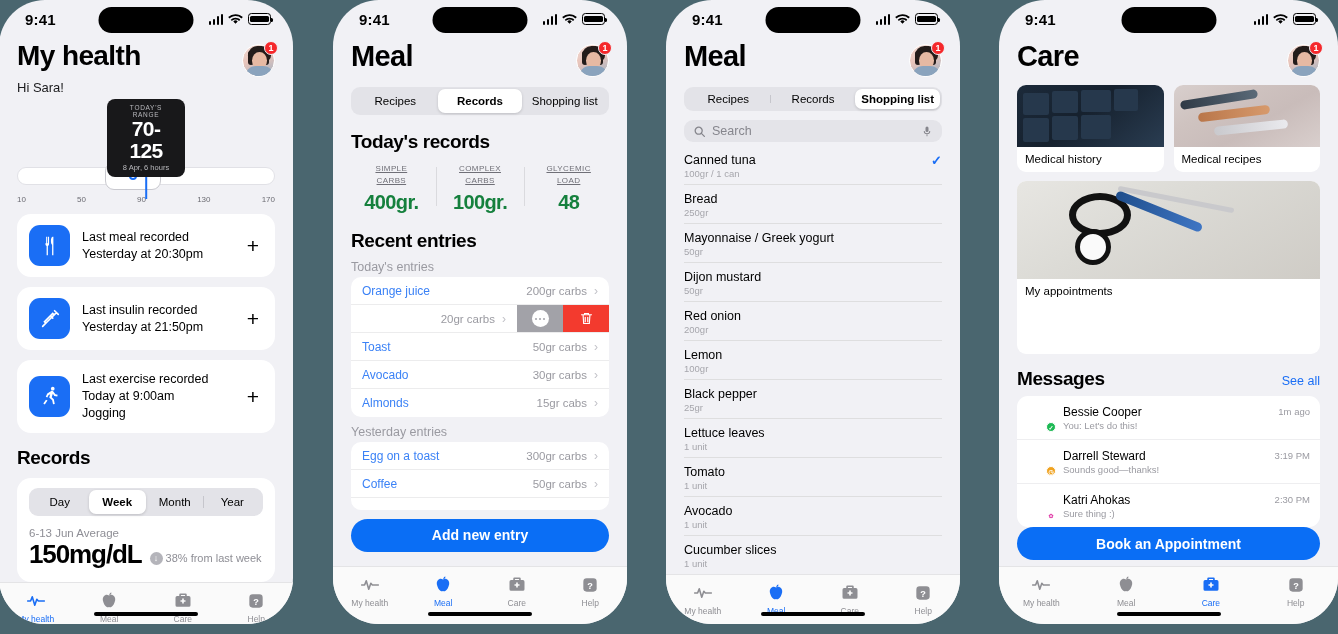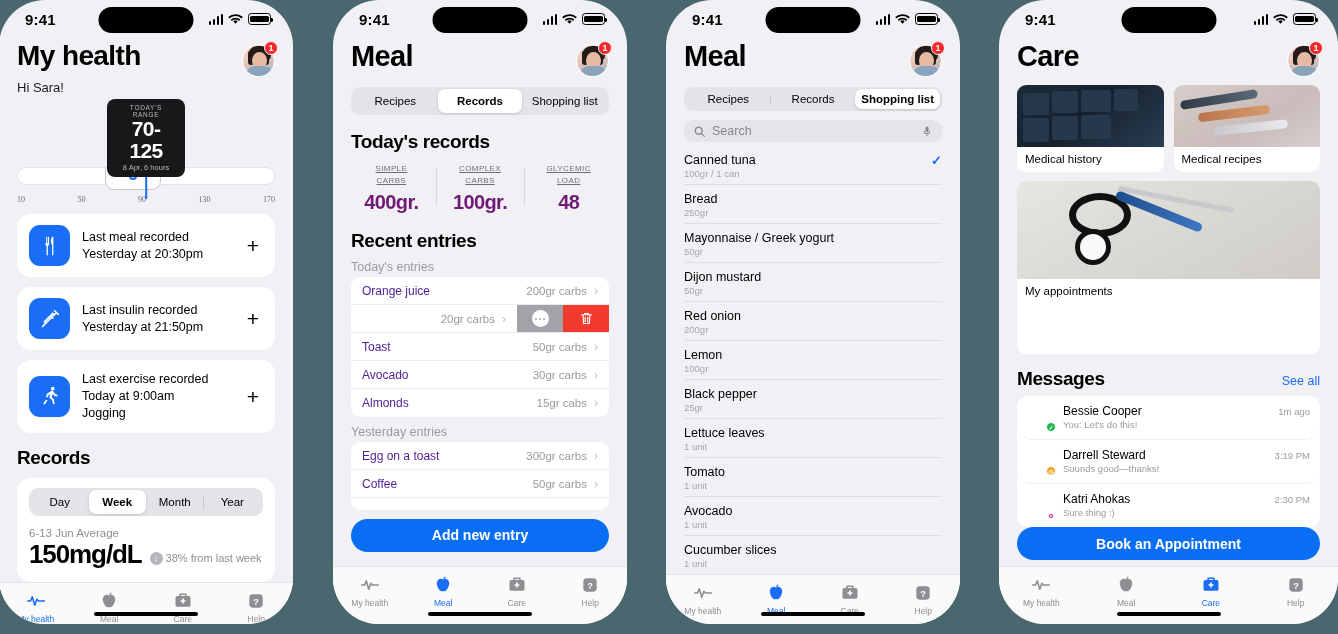--- a/index.html
+++ b/index.html
@@ -116,21 +116,21 @@
     background: #fff; border-radius: 10px; border: 1px solid #e1e1e6;
   }
   .knob {
     position: absolute; left: 45%; top: 0; transform: translateX(-50%);
     width: 56px; height: 28px; background: #fff;
     border: 1.3px solid #c9c9cf; border-radius: 9px;
     display: flex; align-items: center; justify-content: center;
   }
   .knob .dot { width: 8px; height: 8px; border: 2px solid #1a6ef5; border-radius: 50%; background: #fff; }
   .ticks { display: flex; justify-content: space-between; padding: 0 18px; margin-top: 5px; }
-  .ticks span { font-size: 8px; color: #6c6c73; font-family: Liberation Serif, serif; }
+  .ticks span { font-size: 8px; color: #6c6c73; }
 
   
   .card {
     margin: 10px 18px 0; background: #fff; border-radius: 14px;
     display: flex; align-items: center; padding: 11px 12px;
   }
   .sq {
     width: 41px; height: 41px; border-radius: 11px; background: #1a6ef5;
     display: flex; align-items: center; justify-content: center; flex: 0 0 41px;
   }
@@ -151,30 +151,30 @@
     display:flex; align-items:center; justify-content:center; color:#fff; font-size:9px; }
 
   
   .h2 { padding: 0 18px; margin-top: 16px; font-size: 19px; font-weight: bold; letter-spacing: -.4px; }
   .stats { display: flex; padding: 0 14px; margin-top: 10px; }
   .stat { flex: 1; text-align: center; position: relative; }
   .stat + .stat::before {
     content:""; position:absolute; left:0; top:4px; bottom:8px; width:1px; background:#dadade;
   }
   .stat .lbl { font-size: 8px; color: #6f6f77; letter-spacing: .4px; line-height: 1.45; text-decoration: underline; }
-  .stat .val { font-size: 20px; font-weight: bold; color: #701a75; margin-top: 5px; letter-spacing: -.6px; }
+  .stat .val { font-size: 20px; font-weight: bold; color: #15803d; margin-top: 5px; letter-spacing: -.6px; }
 
   .group-label { padding: 0 18px; font-size: 12.5px; color: #9a9aa1; margin-top: 8px; margin-bottom: 3px; }
   .rows { margin: 0 18px; border-radius: 10px; overflow: hidden; }
   .row {
     background: #fff; display: flex; align-items: center;
     padding: 0 11px; height: 28px; border-bottom: 1px solid #ececed;
   }
   .row:last-child { border-bottom: none; }
-  .row .nm { font-size: 12px; color: #4c1d95; }
+  .row .nm { font-size: 12px; color: #3b82f6; }
   .row .rt { margin-left: auto; font-size: 11.5px; color: #9a9aa1; }
   .row .chev { margin-left: 7px; color: #c2c2c8; font-size: 12px; }
   .row.swiped { padding: 0; }
   .row.swiped .inner { flex: 1; display: flex; align-items: center; padding: 0 11px; height: 100%; }
   .act { width: 46px; height: 100%; display: flex; align-items: center; justify-content: center; }
   .act.more { background: #a2a2a8; }
   .act.del { background: #f33a2e; }
   .act .dots { width: 17px; height: 17px; border-radius: 50%; background:#fff;
     display:flex; align-items:center; justify-content:center; gap:1.6px; }
   .act .dots i { width: 2.2px; height: 2.2px; border-radius: 50%; background:#a2a2a8; display:block; }
@@ -223,21 +223,21 @@
     border:5px solid #111; border-radius:50%; background:#fafafa; }
   .img.steth .tube { position:absolute; left:100px; top:16px; width:118px; height:5px;
     background:#c9c9cc; border-radius:4px; transform:rotate(11deg); }
   .img.steth .pen { position:absolute; left:96px; top:26px; width:92px; height:9px;
     background:linear-gradient(90deg,#1f4e8c,#3f76c4); border-radius:5px; transform:rotate(22deg); }
 
   .msg-head { display: flex; align-items: baseline; padding: 0 18px; margin-top: 14px; }
   .msg-head h2 { font-size: 19px; font-weight: bold; letter-spacing: -.4px; }
   .msg-head .link { margin-left: auto; font-size: 12.5px; color: #1a6ef5; }
   .mlist { margin: 6px 18px 0; background: #fff; border-radius: 11px; overflow: hidden; }
-  .mrow { display: flex; padding: 8px 10px; border-bottom: 1px solid #eeeef0; border-radius: 15px; }
+  .mrow { display: flex; align-items: center; padding: 8px 10px; border-bottom: 1px solid #eeeef0; }
   .mrow:last-child { border-bottom: none; }
   .mav { width: 27px; height: 27px; border-radius: 50%; position: relative; flex: 0 0 27px; overflow: visible; }
   .mav .ph { width: 100%; height: 100%; border-radius: 50%; overflow: hidden; position: relative; }
   .mav .st { position:absolute; right:-2px; bottom:-1px; width:10px; height:10px; border-radius:50%;
     border:1.5px solid #fff; display:flex; align-items:center; justify-content:center;
     font-size:6px; color:#fff; font-weight:bold; }
   .mtxt { margin-left: 9px; }
   .mtxt .nm { font-size: 12px; color: #000; }
   .mtxt .pv { font-size: 9.5px; color: #9a9aa1; margin-top: 1px; }
   .mtime { margin-left: auto; font-size: 9.5px; color: #9a9aa1; align-self: flex-start; margin-top: 2px; }

